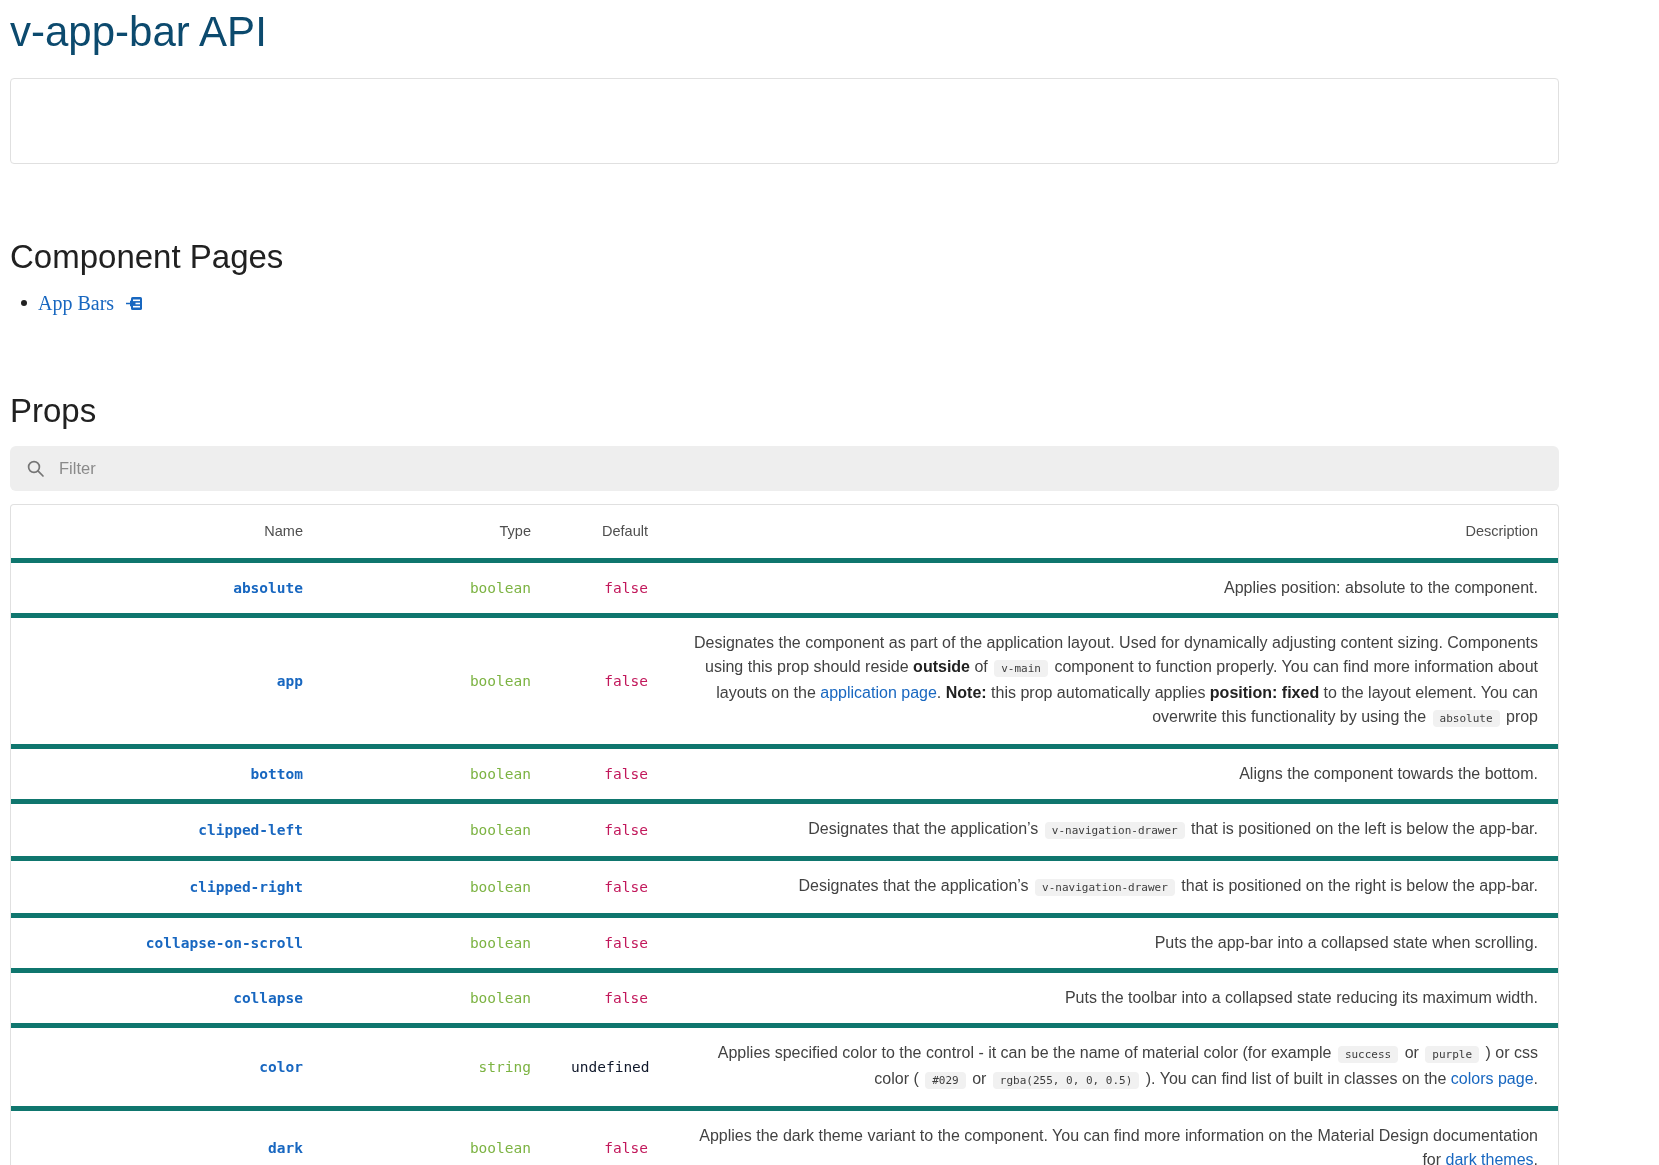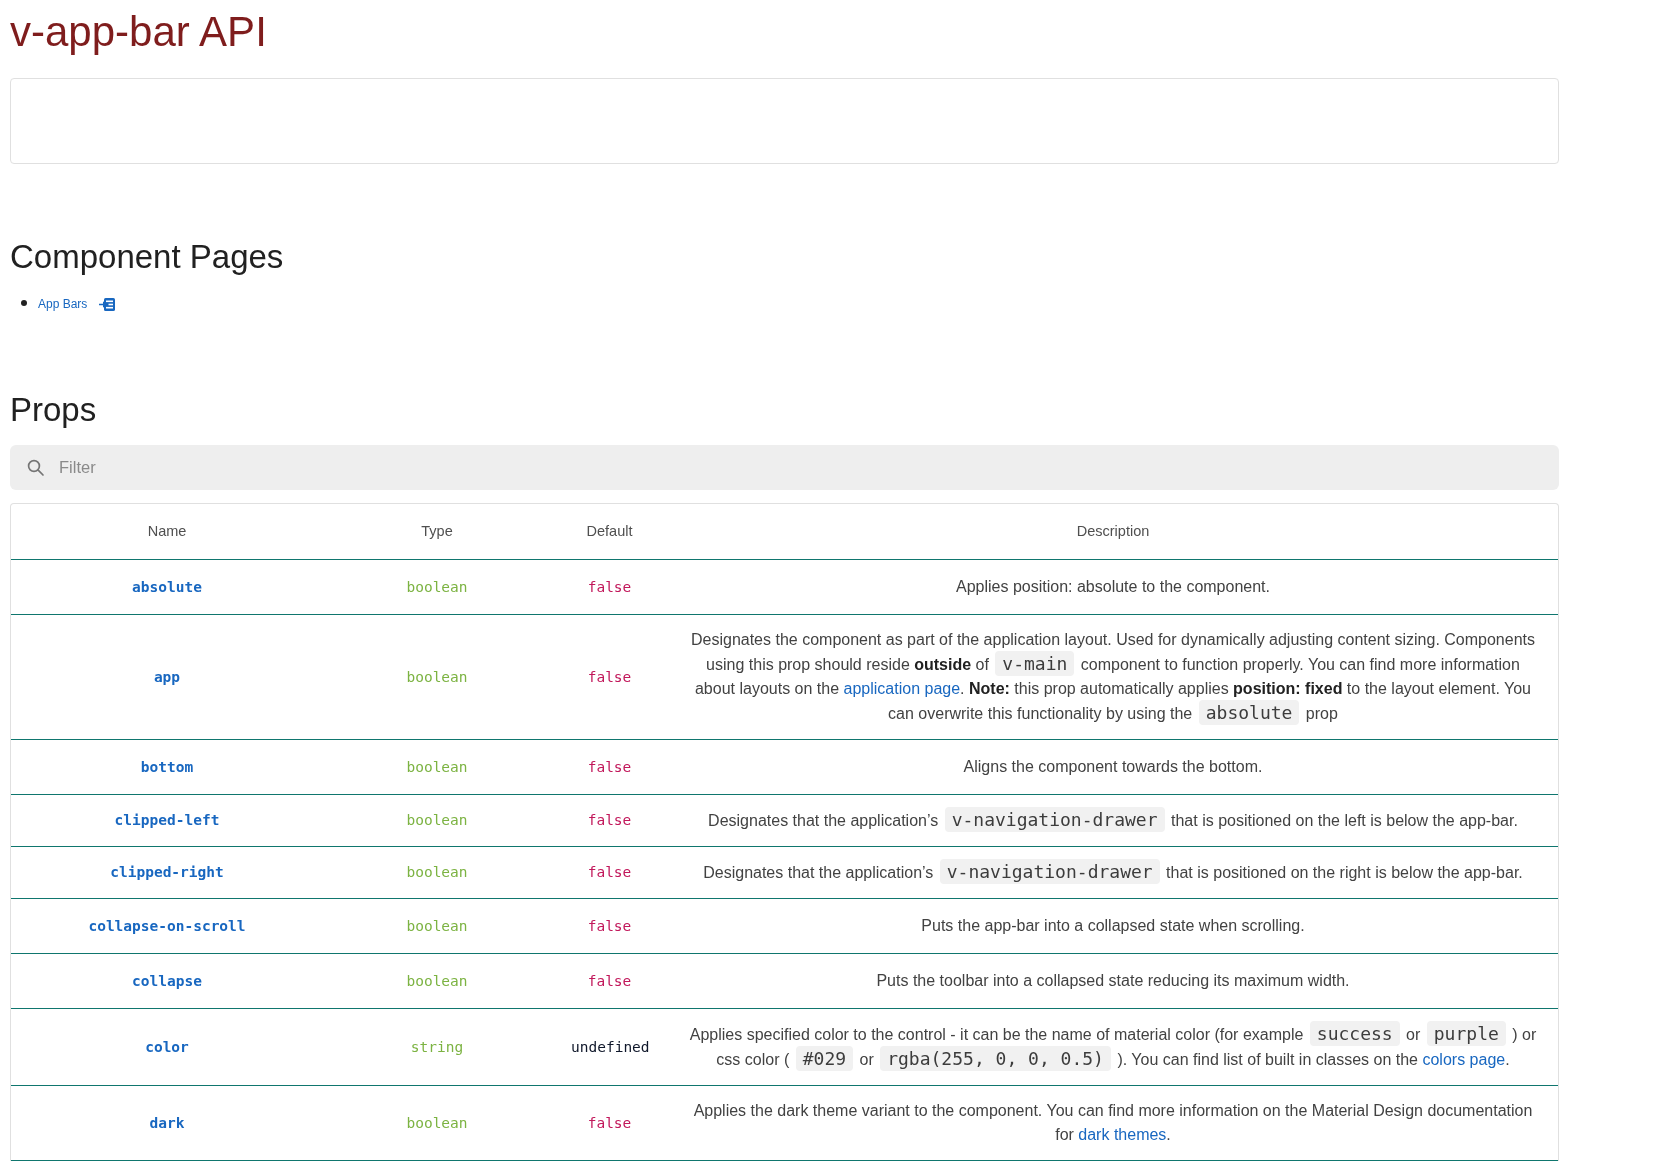--- a/index.html
+++ b/index.html
@@ -9,21 +9,21 @@
     color: #424242;
     width: 1659px;
     height: 1165px;
     overflow: hidden;
   }
   .content { padding: 6px 100px 0 10px; }
 
   h1.page-title {
     font-size: 42px;
     font-weight: 400;
-    color: #7f1d1d;
+    color: #0c4a6e;
     letter-spacing: 0;
     margin: 2px 0 22px 0;
   }
   .ad-box {
     border: 1px solid #e0e0e0;
     border-radius: 4px;
     height: 86px;
     width: 100%;
     background: #fff;
   }
@@ -39,24 +39,25 @@
     content: "";
     position: absolute;
     left: -17px; top: 10px;
     width: 6px; height: 6px;
     border-radius: 50%;
     background: #212121;
   }
   a.page-link {
     color: var(--accent, #1867c0);
     text-decoration: none;
-    font-size: 12px;
+    font-size: 20px;
     display: inline-flex;
     align-items: center;
     gap: 12px;
+    font-family: Liberation Serif, serif;
   }
   .filter-bar {
     margin-top: 16px;
     background: #eeeeee;
     border-radius: 6px;
     height: 45px;
     display: flex;
     align-items: center;
     padding: 0 16px;
     gap: 14px;
@@ -80,24 +81,24 @@
   }
   table.api-table {
     width: 100%;
     border-collapse: collapse;
     table-layout: fixed;
   }
   table.api-table col.c-name { width: 312px; }
   table.api-table col.c-type { width: 228px; }
   table.api-table col.c-default { width: 117px; }
   th, td {
-    text-align: center;
+    text-align: right;
     padding: 15px 20px;
     vertical-align: middle;
-    border-bottom: 1px solid #0f766e;
+    border-bottom: 5px solid #0f766e;
   }
   th {
     font-size: 14.5px;
     font-weight: 500;
     color: #4f4f4f;
     height: 55px;
     padding-top: 18px; padding-bottom: 18px;
   }
   td { font-size: 16px; }
   td.cell-name {
@@ -113,21 +114,21 @@
   }
   td.cell-desc {
     color: #424242;
     line-height: 24px;
     padding-top: 13px; padding-bottom: 13px;
   }
   tr.row-simple td { height: 55px; }
   td.cell-desc strong { color: #212121; font-weight: 700; }
   code.chip {
     font-family: "DejaVu Sans Mono", "Liberation Mono", monospace;
-    font-size: 18px;
+    font-size: 11px;
     background: #f1f1f1;
     color: #3c3c3c;
     border-radius: 4px;
     padding: 2px 7px;
     margin: 0 2px;
     white-space: nowrap;
   }
   a.dlink { color: var(--accent, #1867c0); text-decoration: none; cursor: pointer; }
   .search-icon svg, .pagelink-icon svg { display: block; }
 </style>

